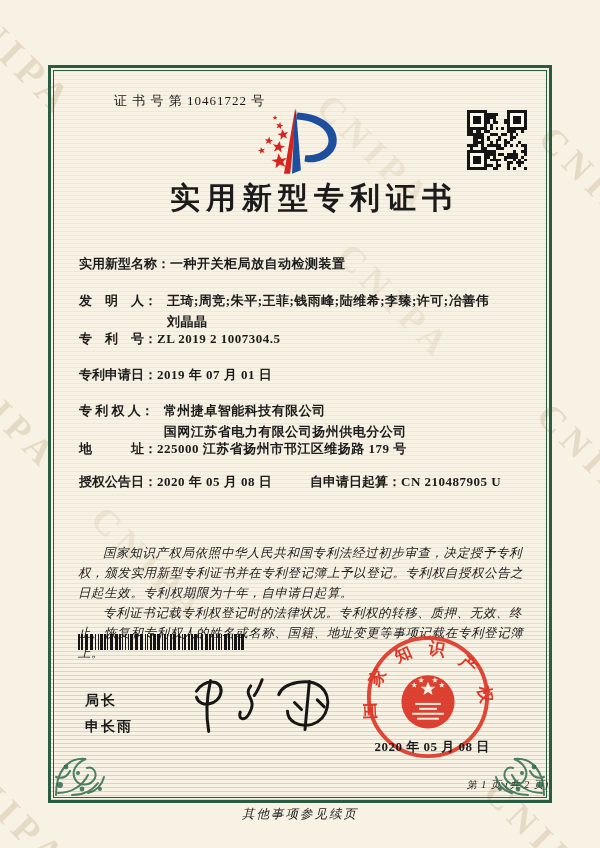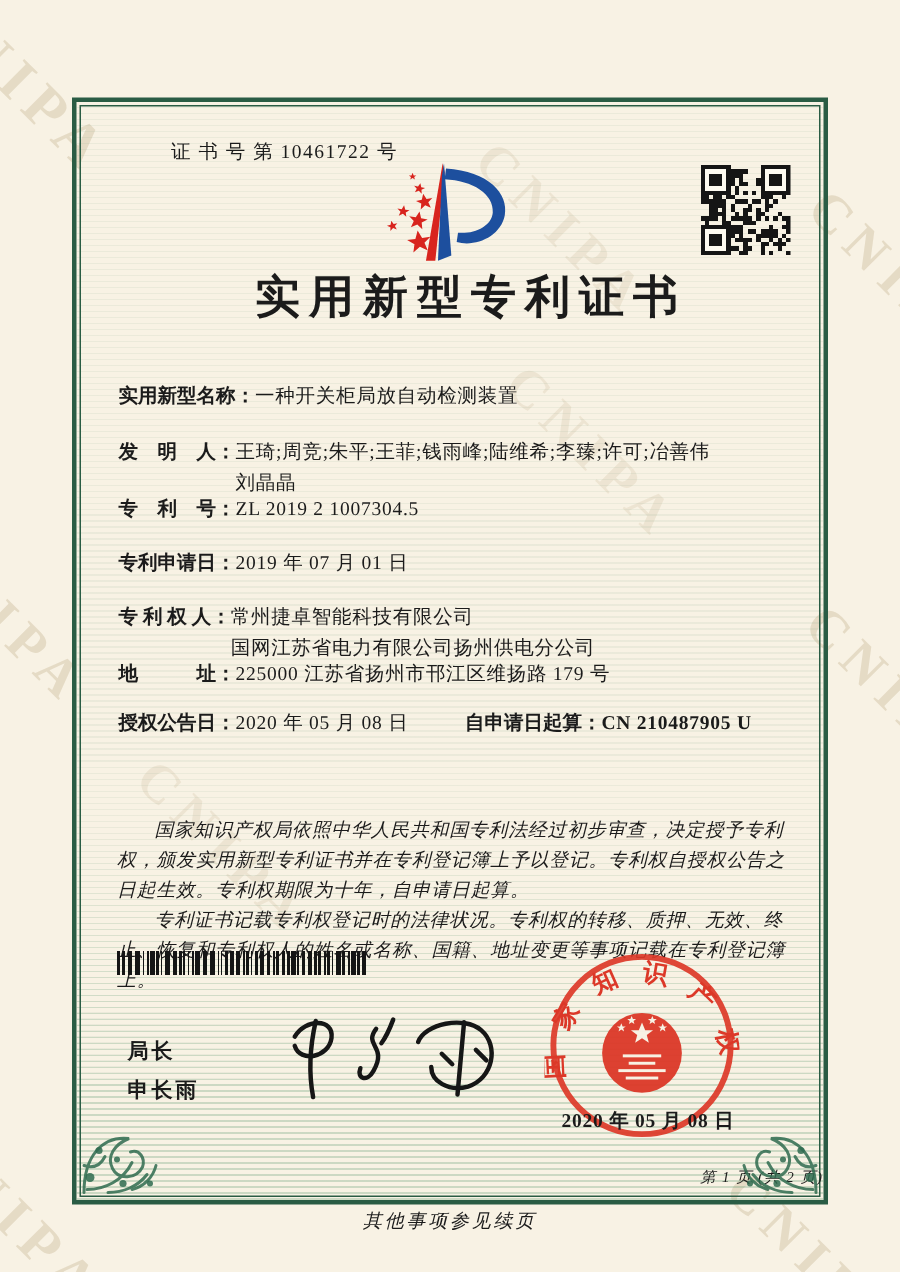--- a/index.html
+++ b/index.html
@@ -44,22 +44,22 @@
   .logo{position:absolute;left:50%;transform:translateX(-50%);top:36px;}
   .qr{position:absolute;left:416px;top:42px;width:60px;height:60px;}
   .qr svg{display:block;width:100%;height:100%;}
   .title{
     position:absolute;left:0;right:0;top:110px;text-align:center;
     font-size:30px;font-weight:700;letter-spacing:6px;margin-left:28px;
   }
   
   .row{position:absolute;left:28px;right:24px;display:flex;font-size:13px;line-height:21px;}
   .row .lbl{flex:0 0 auto;white-space:pre;font-weight:600;}
-  .row .val{font-weight:400;letter-spacing:0.5px;}
-  .val .line{display:block;}
+  .row .val{font-weight:700;letter-spacing:0.5px;}
+  .val .line{display:block;margin-left:10px;}
   .pair-right{position:absolute;left:231px;top:0;display:flex;}
   .pair-right .lbl{white-space:pre;font-weight:600;}
   .pair-right .val{font-weight:600;letter-spacing:0.5px;}
   
   .paras{position:absolute;left:27px;right:25px;top:428px;margin-top:47px;}
   .paras p{
     margin:0;text-indent:2em;
     font-style:italic;font-size:12.5px;line-height:20px;letter-spacing:0.6px;
     font-weight:500;
   }

